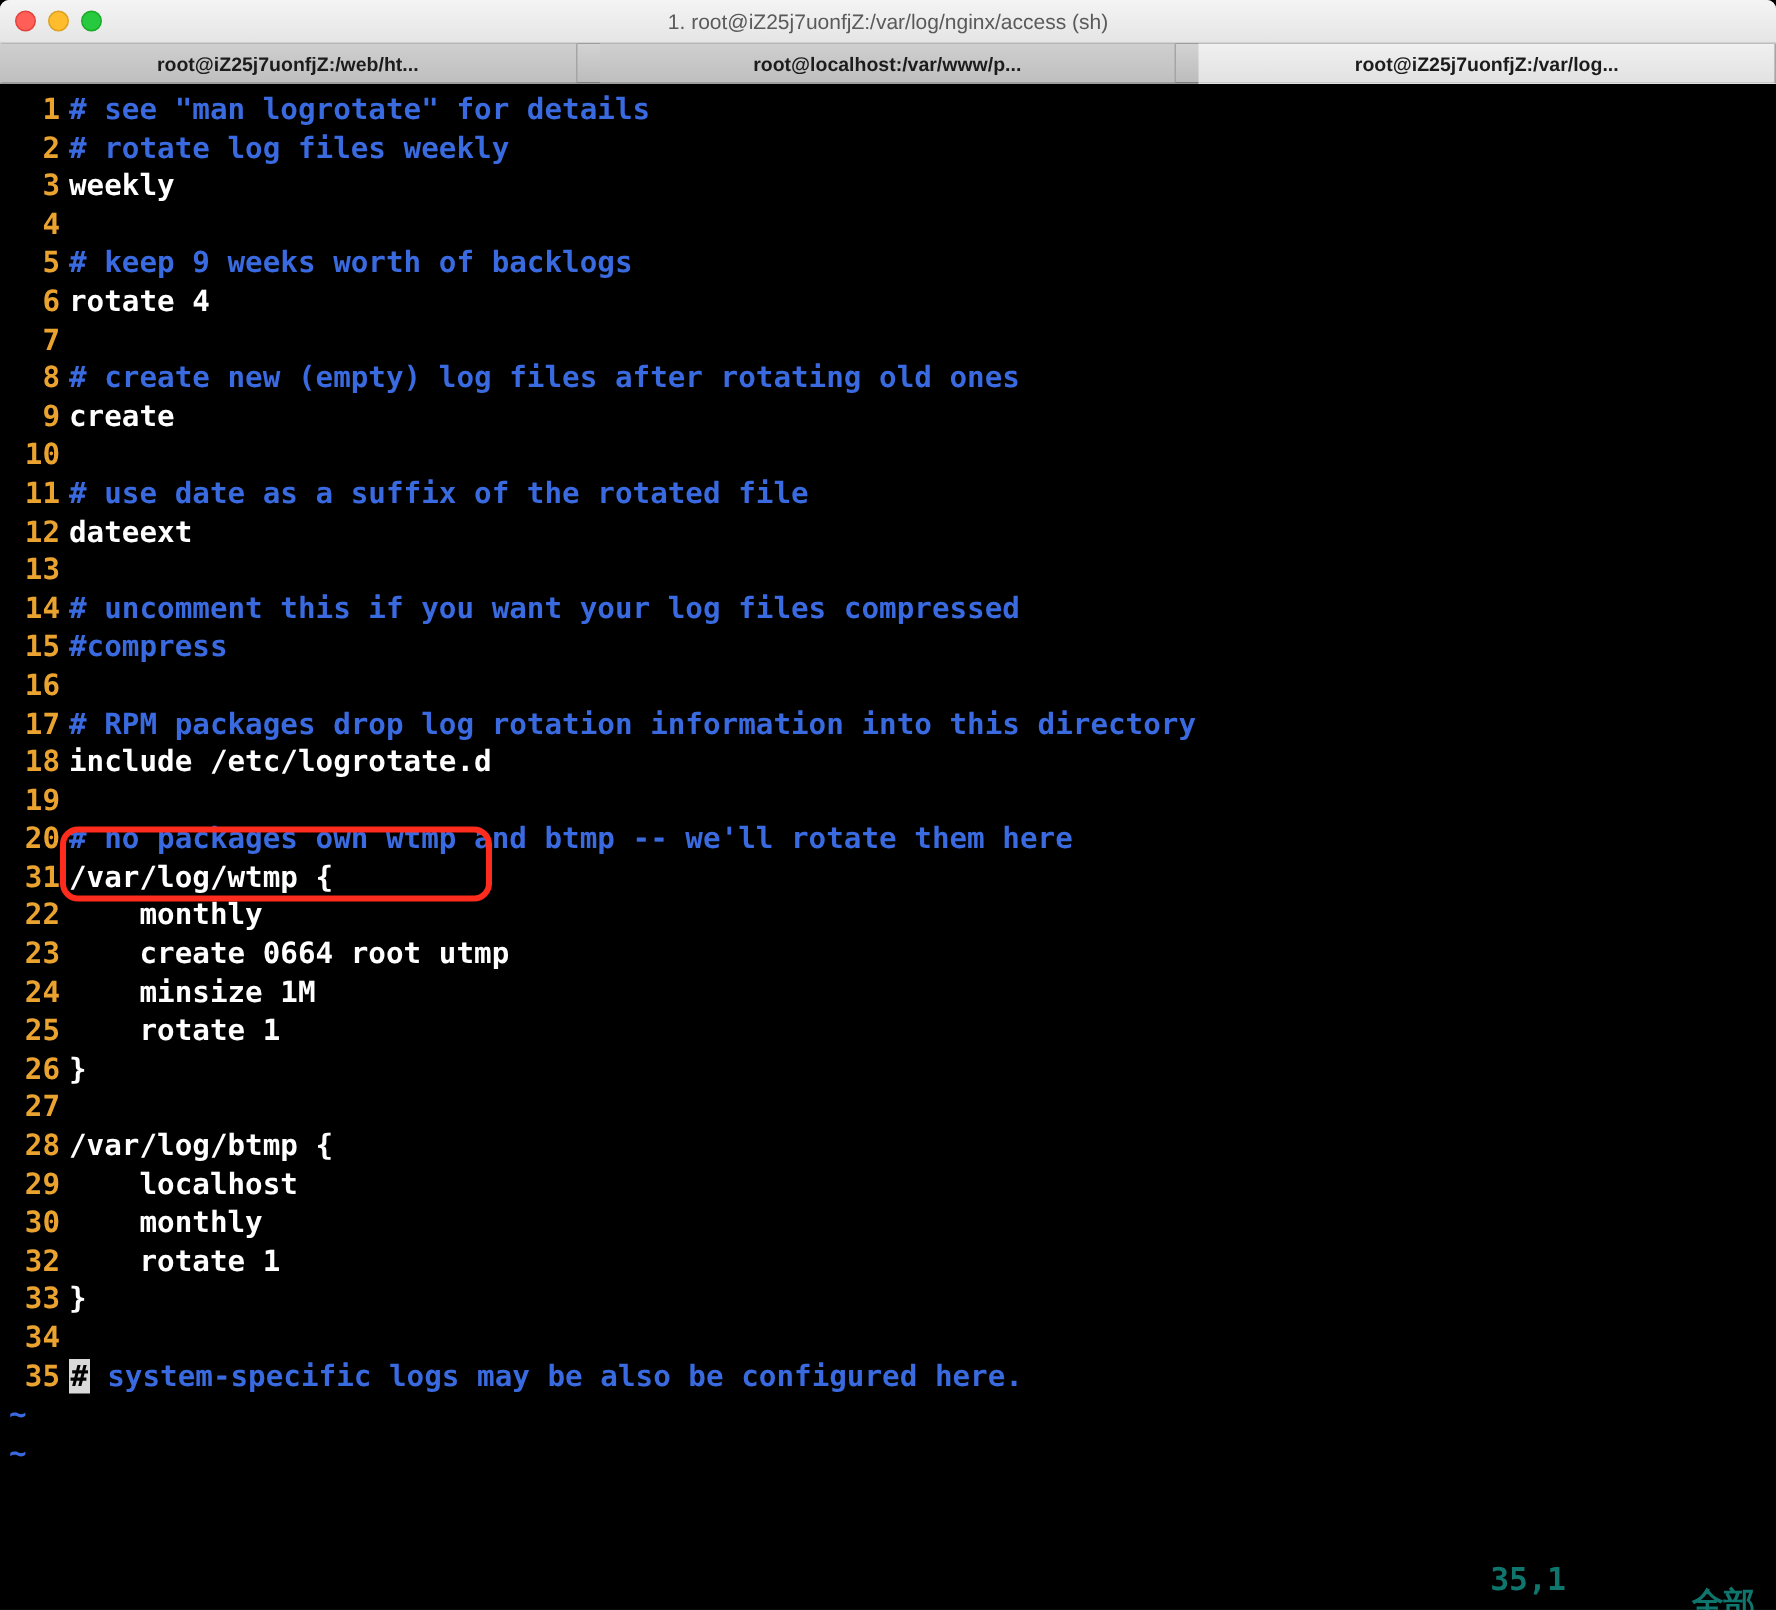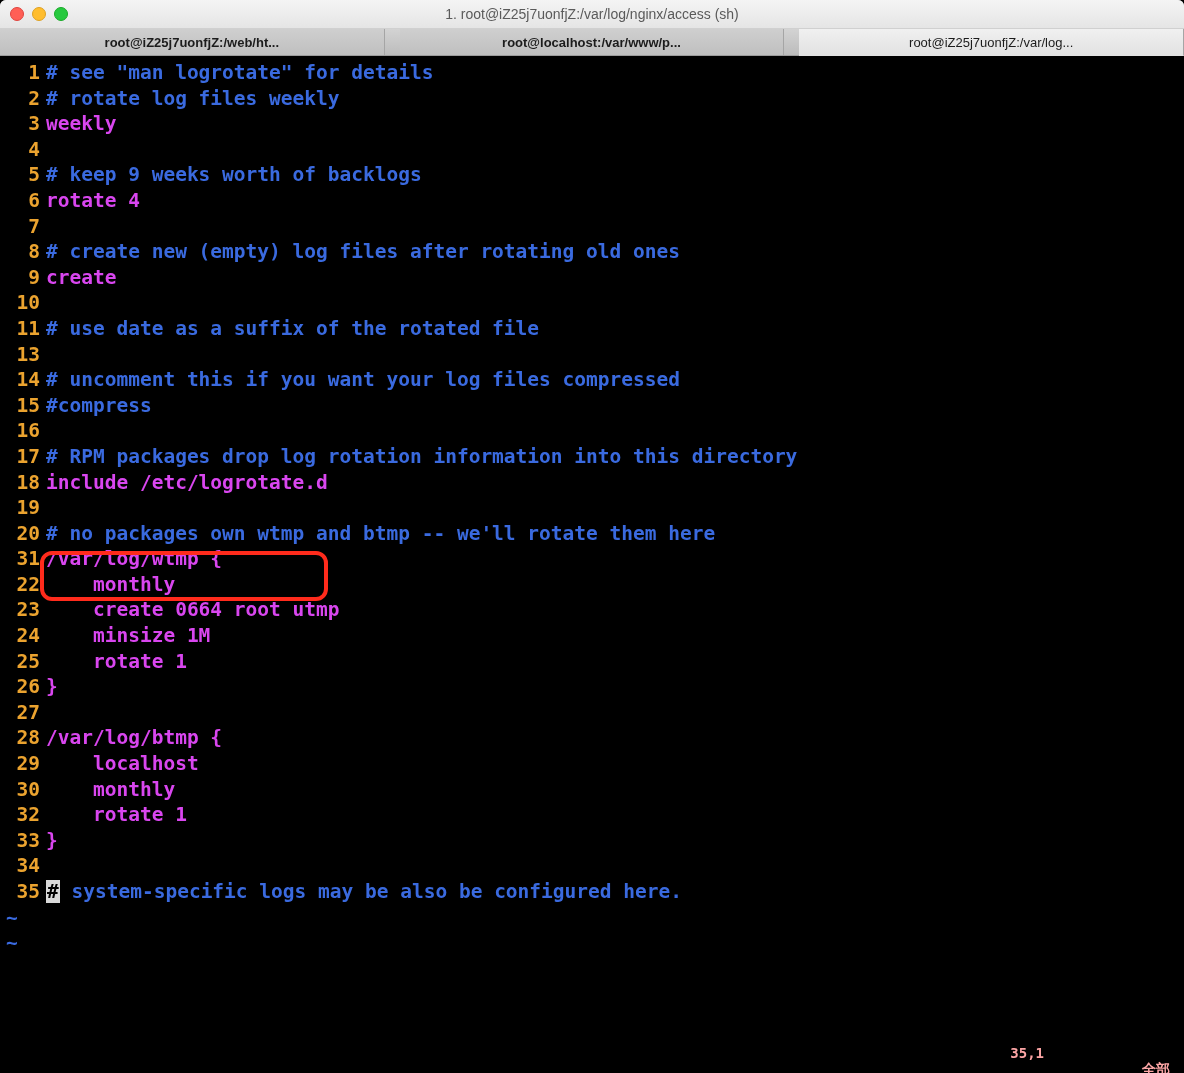--- a/index.html
+++ b/index.html
@@ -69,21 +69,21 @@
     white-space: nowrap;
     overflow: hidden;
     text-overflow: ellipsis;
     padding: 0 8px;
     font-weight: 600;
   }
   .tab.active {
     background: linear-gradient(#f0f0f0, #e2e2e2);
     border-bottom: 1px solid #e2e2e2;
     margin-bottom: -1px;
-    font-weight: 400;
+    font-weight: 700;
     text-align: center;
   }
   .editor {
     position: absolute;
     top: 56px;
     left: 0;
     right: 0;
     bottom: 0;
     background: #000;
     color: #e6e6e6;
@@ -103,41 +103,41 @@
     width: 40px;
     text-align: right;
     color: #eba32f;
     padding-right: 6px;
     flex: 0 0 40px;
   }
   .code {
     flex: 1;
   }
   .c-comment { color: #3a6adf; }
-  .c-plain   { color: #d946ef; }
+  .c-plain   { color: #ffffff; }
   .c-tilde   { color: #3a6adf; }
   .highlight-box {
     position: absolute;
     border: 4px solid #ff2b1c;
     border-radius: 12px;
     pointer-events: none;
   }
   .cursor-cell {
     background: #d9d9d9;
     color: #000;
     padding: 0 1px;
   }
   .statusbar {
     position: absolute;
     bottom: 6px;
     left: 0;
     right: 0;
     height: 26px;
-    color: #fca5a5;
-    font-size: 14px;
+    color: #0f766e;
+    font-size: 21px;
     font-weight: 600;
     display: flex;
     align-items: center;
     white-space: pre;
   }
   .status-pos {
     position: absolute;
     right: 140px;
   }
   .status-pct {
@@ -176,20 +176,21 @@
         <div class="line"><span class="gutter">2</span><span class="code"><span class="c-comment"># rotate log files weekly</span></span></div>
         <div class="line"><span class="gutter">3</span><span class="code"><span class="c-plain">weekly</span></span></div>
         <div class="line"><span class="gutter">4</span><span class="code"></span></div>
         <div class="line"><span class="gutter">5</span><span class="code"><span class="c-comment"># keep 9 weeks worth of backlogs</span></span></div>
         <div class="line"><span class="gutter">6</span><span class="code"><span class="c-plain">rotate 4</span></span></div>
         <div class="line"><span class="gutter">7</span><span class="code"></span></div>
         <div class="line"><span class="gutter">8</span><span class="code"><span class="c-comment"># create new (empty) log files after rotating old ones</span></span></div>
         <div class="line"><span class="gutter">9</span><span class="code"><span class="c-plain">create</span></span></div>
         <div class="line"><span class="gutter">10</span><span class="code"></span></div>
         <div class="line"><span class="gutter">11</span><span class="code"><span class="c-comment"># use date as a suffix of the rotated file</span></span></div>
+        <div class="line"><span class="gutter">12</span><span class="code"><span class="c-plain">dateext</span></span></div>
         <div class="line"><span class="gutter">13</span><span class="code"></span></div>
         <div class="line"><span class="gutter">14</span><span class="code"><span class="c-comment"># uncomment this if you want your log files compressed</span></span></div>
         <div class="line"><span class="gutter">15</span><span class="code"><span class="c-comment">#compress</span></span></div>
         <div class="line"><span class="gutter">16</span><span class="code"></span></div>
         <div class="line"><span class="gutter">17</span><span class="code"><span class="c-comment"># RPM packages drop log rotation information into this directory</span></span></div>
         <div class="line"><span class="gutter">18</span><span class="code"><span class="c-plain">include /etc/logrotate.d</span></span></div>
         <div class="line"><span class="gutter">19</span><span class="code"></span></div>
         <div class="line"><span class="gutter">20</span><span class="code"><span class="c-comment"># no packages own wtmp and btmp -- we'll rotate them here</span></span></div>
         <div class="line"><span class="gutter">31</span><span class="code"><span class="c-plain">/var/log/wtmp {</span></span></div>
         <div class="line"><span class="gutter">22</span><span class="code"><span class="c-plain">    monthly</span></span></div>

